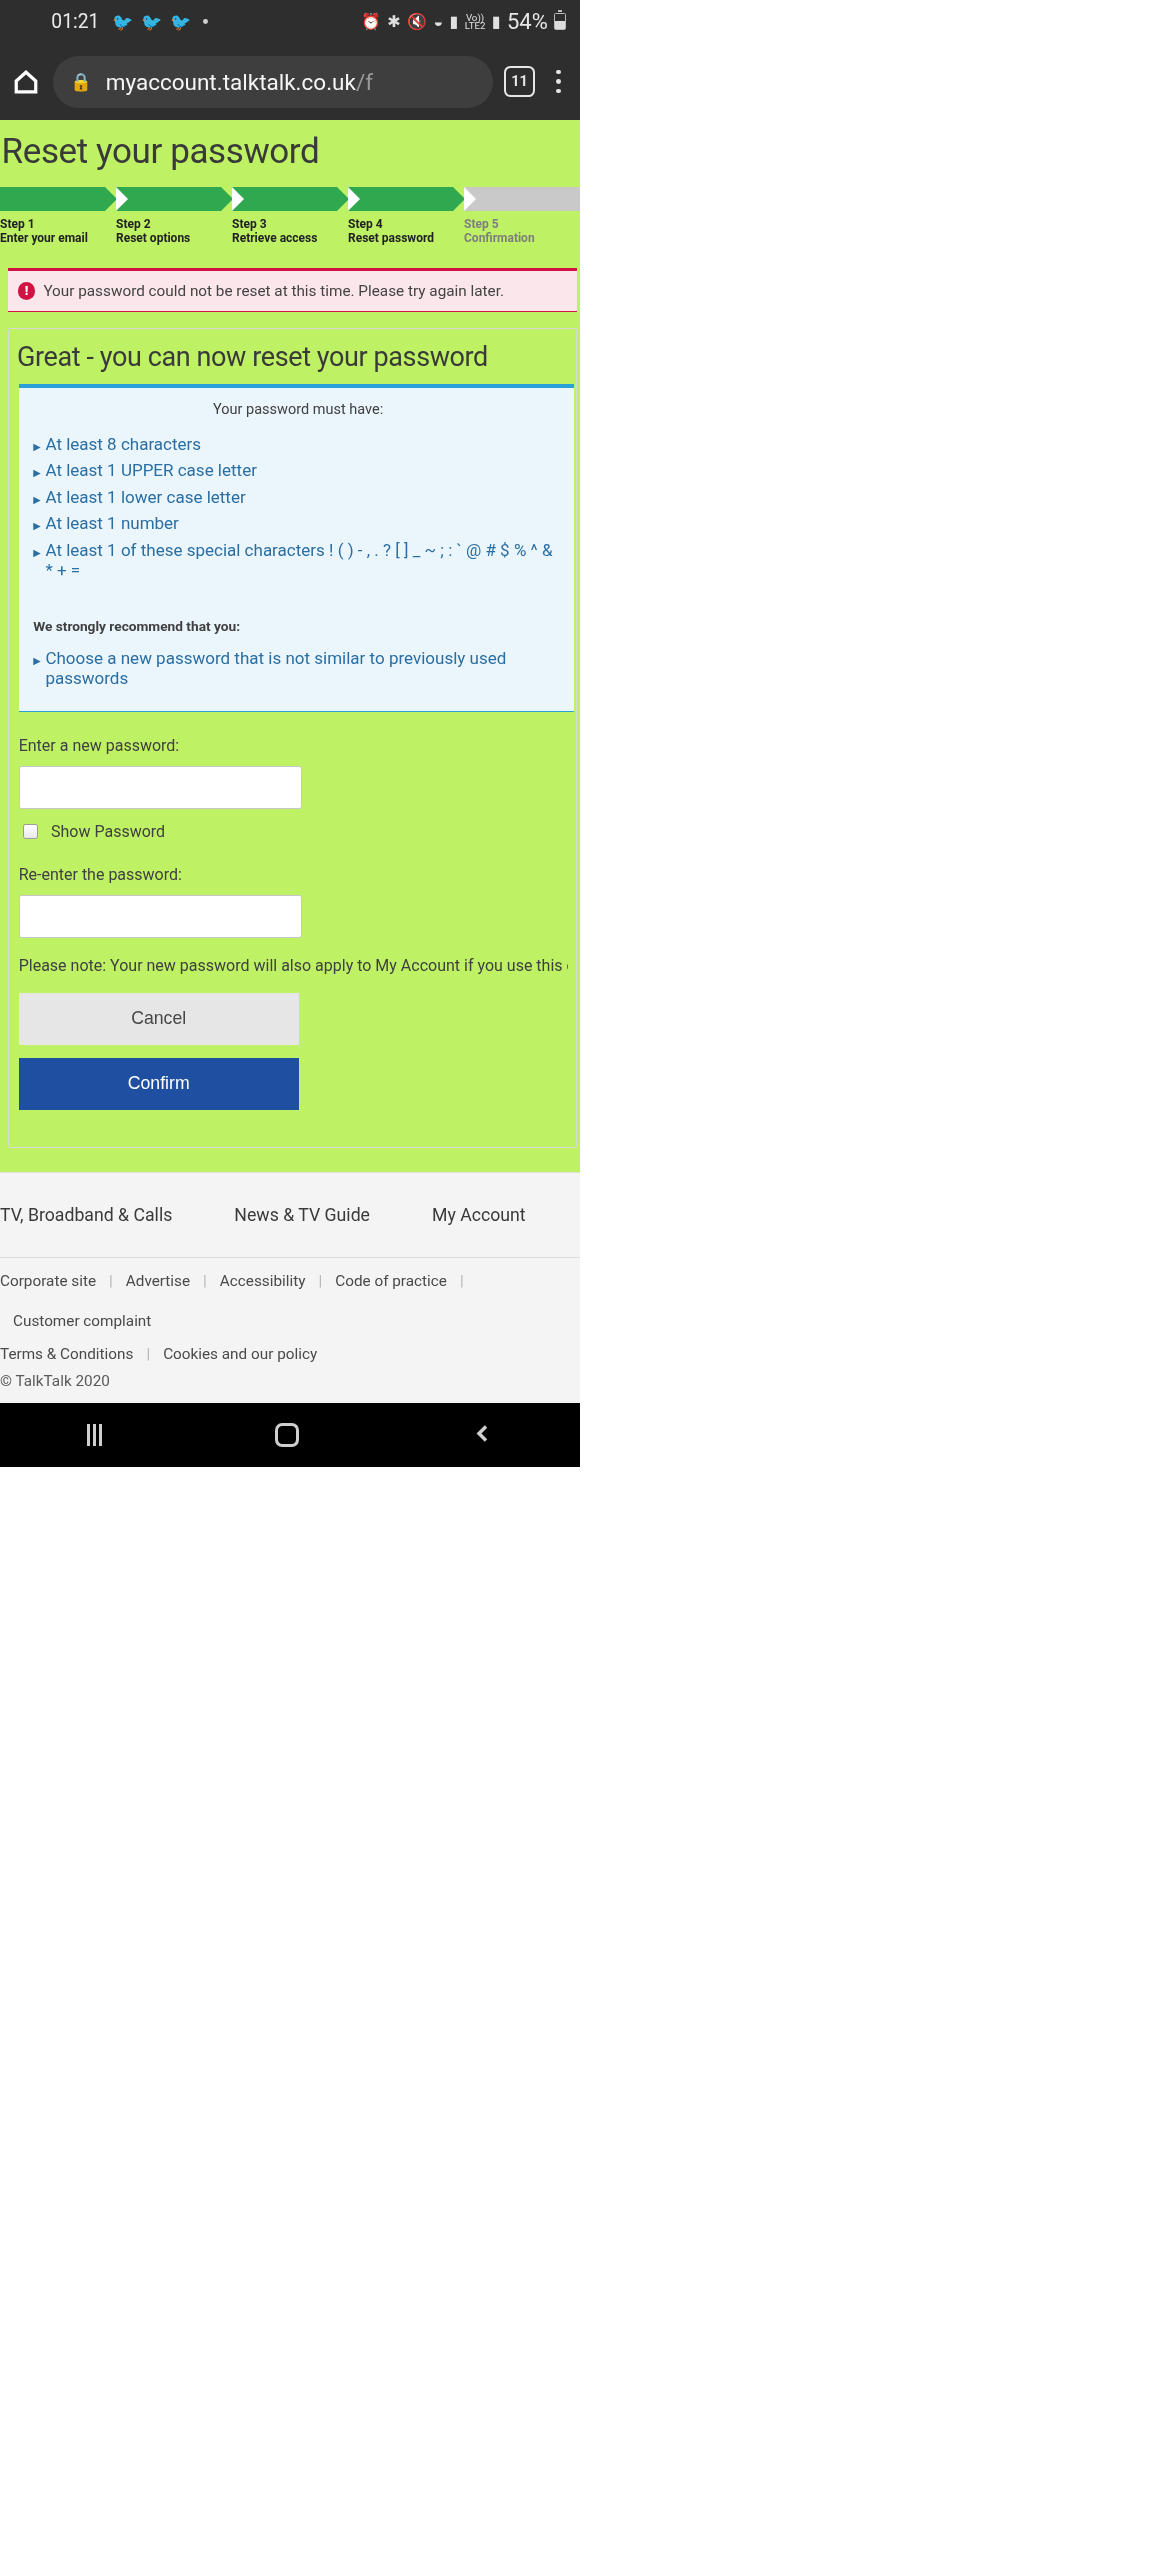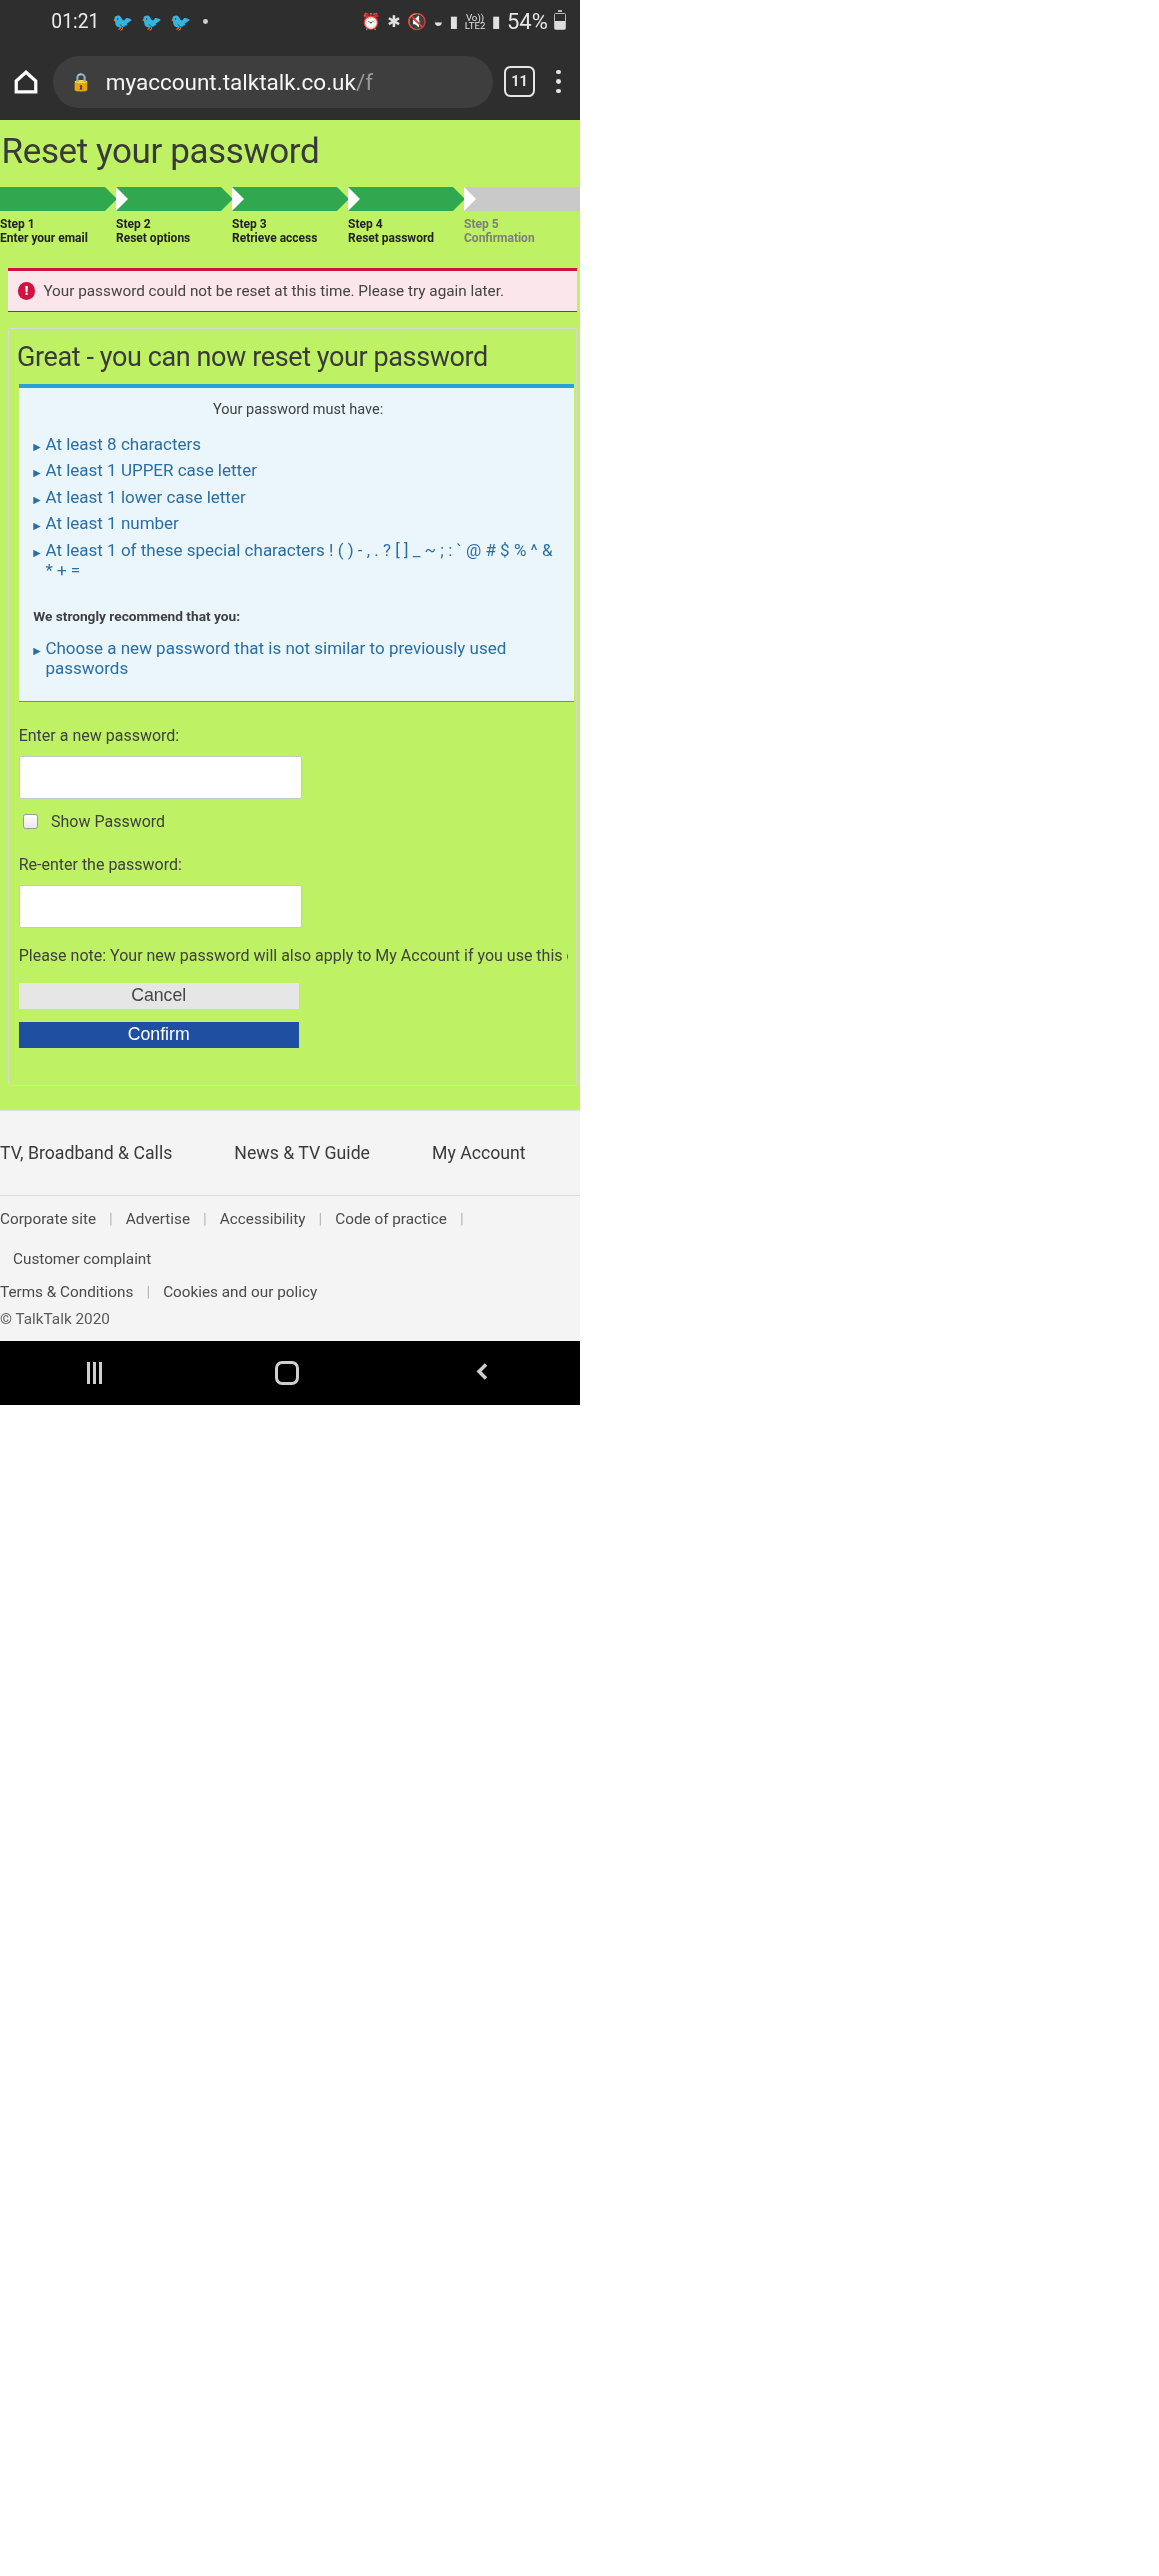--- a/index.html
+++ b/index.html
@@ -159,21 +159,21 @@
     border-bottom: 0.8px solid #29a0d8;
     padding: 13px 11.3px 19.3px 14.5px;
   }
   .rules .heading { font-size: 14.5px; font-weight: 400; color: #404040; margin-bottom: 13px; text-align: center; }
   .rules ul { list-style: none; }
   .rules li {
     display: flex; align-items: baseline; gap: 4.8px;
     font-size: 17px; color: #2b6ea3; padding: 3.2px 0;
   }
   .rules li .tri { color: #2b6ea3; font-size: 9.7px; }
-  .rules .recommend { font-size: 13.7px; font-weight: 700; color: #404040; margin-top: 25px; margin-bottom: 11.3px; }
+  .rules .recommend { font-size: 13.7px; font-weight: 700; color: #404040; margin-top: 35px; margin-bottom: 11.3px; }
 
   .form-area { padding: 24px 8px 24px 9.7px; }
   .field-label { font-size: 16px; color: #404040; margin-bottom: 11.3px; }
   .text-input {
     width: 283px; height: 43px;
     border: 0.8px solid #c7c7c7;
     border-radius: 2.4px;
     font-size: 14.5px;
     padding: 0 8px;
     background: #fff;
@@ -182,21 +182,21 @@
   .chk {
     width: 14.5px; height: 14.5px;
     border: 0.8px solid #9a9a9a;
     border-radius: 2.4px;
     background: linear-gradient(#fff, #e9e9e9);
   }
   .chk-label { font-size: 16px; color: #404040; }
   .note { font-size: 16px; color: #404040; margin: 17.7px 0 17.7px 0; white-space: nowrap; overflow: hidden; }
 
   .btn {
-    width: 280px; height: 26px;
+    width: 280px; height: 52px;
     display: flex; align-items: center; justify-content: center;
     font-size: 17.7px;
     margin-bottom: 13px;
     border: none;
     cursor: pointer;
   }
   .btn-cancel { background: #e6e6e6; color: #464646; }
   .btn-confirm { background: #1f4fa0; color: #fff; }
 
   

